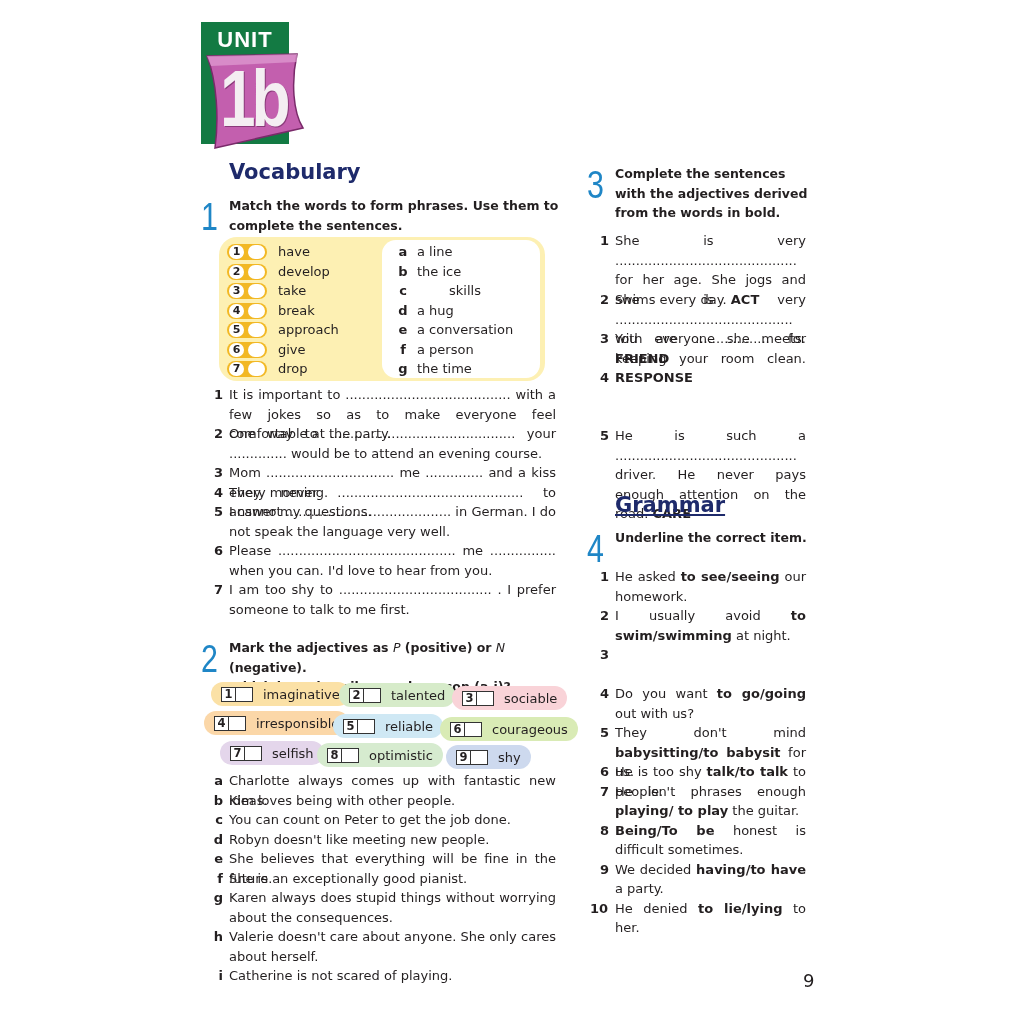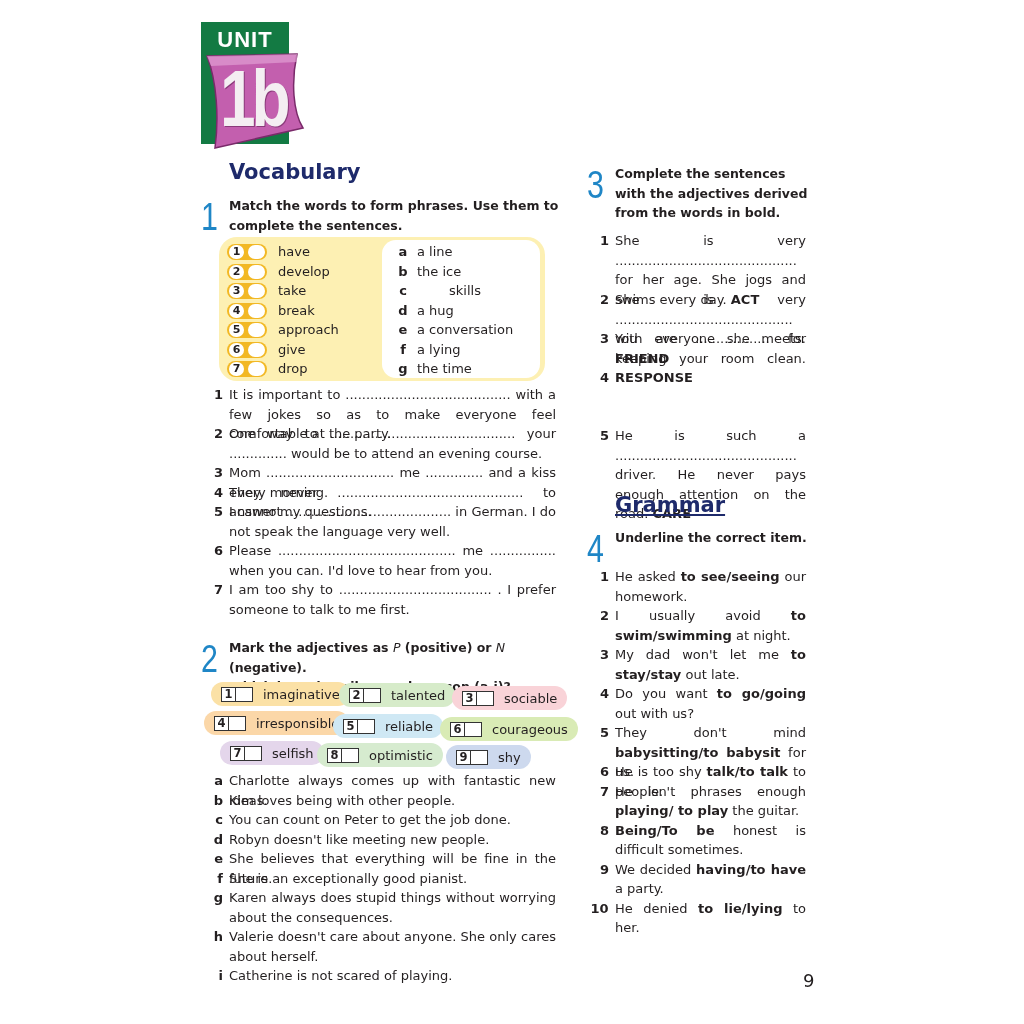--- a/index.html
+++ b/index.html
@@ -104,21 +104,21 @@
     <div class="mword" style="left: 417px; top: 242px;">a line</div>
     <div class="mletter" style="left: 397px; top: 261.5px;">b</div>
     <div class="mword" style="left: 417px; top: 261.5px;">the ice</div>
     <div class="mletter" style="left: 397px; top: 281px;">c</div>
     <div class="mword" style="left: 417px; top: 281px; margin-left: 32px;">skills</div>
     <div class="mletter" style="left: 397px; top: 300.5px;">d</div>
     <div class="mword" style="left: 417px; top: 300.5px;">a hug</div>
     <div class="mletter" style="left: 397px; top: 320px;">e</div>
     <div class="mword" style="left: 417px; top: 320px;">a conversation</div>
     <div class="mletter" style="left: 397px; top: 339.5px;">f</div>
-    <div class="mword" style="left: 417px; top: 339.5px;">a lying</div>
+    <div class="mword" style="left: 417px; top: 339.5px;">a person</div>
     <div class="mletter" style="left: 397px; top: 359px;">g</div>
     <div class="mword" style="left: 417px; top: 359px;">the time</div>
   </div>
 
 <div id="ex1-sentences">
     <div class="row txt" style="left: 207px; top: 385px; width: 349px;">
       <span class="num" style="width: 22px; text-align: right; padding-right: 6px; flex: 0 0 22px;">1</span>
       <span class="body just">It is important to ........................................ with a few jokes so as to make everyone feel comfortable at the party.</span>
     </div>
     <div class="row txt" style="left: 207px; top: 424px; width: 349px;">
@@ -288,21 +288,20 @@
     <div class="row txt" style="left: 590px; top: 567px; width: 216px;">
       <span class="num" style="width: 25px; text-align: right; padding-right: 6px; flex: 0 0 25px;">1</span>
       <span class="body just"><span>He asked </span><span class="b">to see/seeing</span><span> our homework.</span></span>
     </div>
     <div class="row txt" style="left: 590px; top: 606px; width: 216px;">
       <span class="num" style="width: 25px; text-align: right; padding-right: 6px; flex: 0 0 25px;">2</span>
       <span class="body just"><span>I usually avoid </span><span class="b">to swim/swimming</span><span> at night.</span></span>
     </div>
     <div class="row txt" style="left: 590px; top: 645px; width: 216px;">
       <span class="num" style="width: 25px; text-align: right; padding-right: 6px; flex: 0 0 25px;">3</span>
-      <span class="body just"><span>My dad won't let me </span><span class="b">to stay/stay</span><span> out late.</span></span>
     </div>
     <div class="row txt" style="left: 590px; top: 684px; width: 216px;">
       <span class="num" style="width: 25px; text-align: right; padding-right: 6px; flex: 0 0 25px;">4</span>
       <span class="body just"><span>Do you want </span><span class="b">to go/going</span><span> out with us?</span></span>
     </div>
     <div class="row txt" style="left: 590px; top: 723px; width: 216px;">
       <span class="num" style="width: 25px; text-align: right; padding-right: 6px; flex: 0 0 25px;">5</span>
       <span class="body just"><span>They don't mind </span><span class="b">babysitting/to babysit</span><span> for us.</span></span>
     </div>
     <div class="row txt" style="left: 590px; top: 762px; width: 216px;">
@@ -315,18 +314,18 @@
     </div>
     <div class="row txt" style="left: 590px; top: 820.5px; width: 216px;">
       <span class="num" style="width: 25px; text-align: right; padding-right: 6px; flex: 0 0 25px;">8</span>
       <span class="body just"><span></span><span class="b">Being/To be</span><span> honest is difficult sometimes.</span></span>
     </div>
     <div class="row txt" style="left: 590px; top: 859.5px; width: 216px;">
       <span class="num" style="width: 25px; text-align: right; padding-right: 6px; flex: 0 0 25px;">9</span>
       <span class="body just"><span>We decided </span><span class="b">having/to have</span><span> a party.</span></span>
     </div>
     <div class="row txt" style="left: 590px; top: 898.5px; width: 216px;">
-      <span class="num" style="width: 25px; text-align: center; padding-right: 6px; flex: 0 0 25px;">10</span>
+      <span class="num" style="width: 25px; text-align: left; padding-right: 6px; flex: 0 0 25px;">10</span>
       <span class="body just"><span>He denied </span><span class="b">to lie/lying</span><span> to her.</span></span>
     </div>
   </div>
 
 <div class="page-number">9</div>
 
 </body></html>

